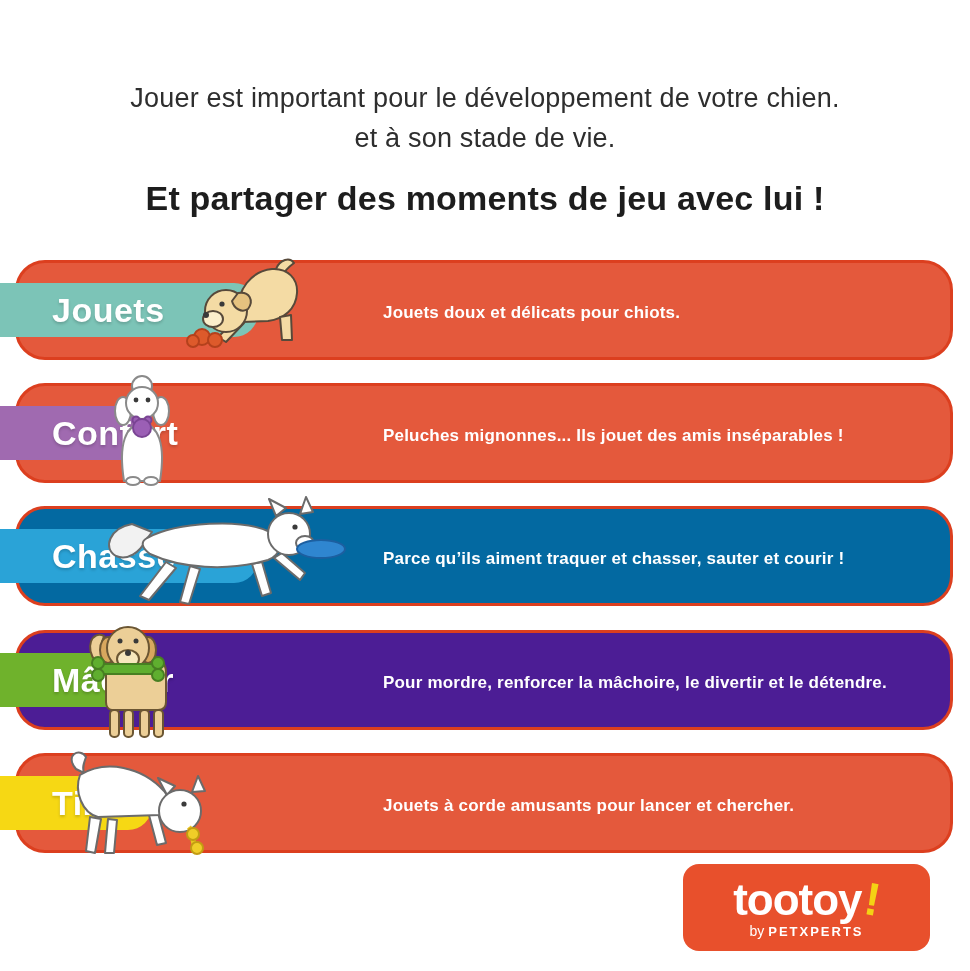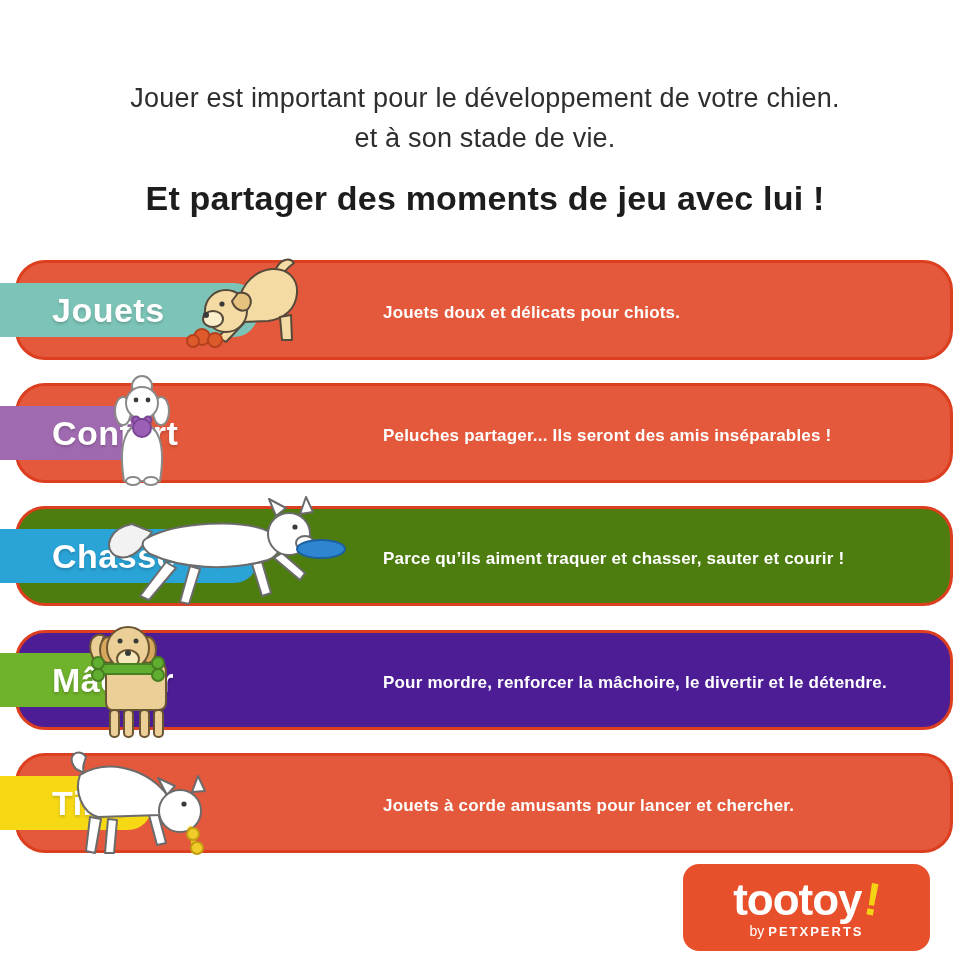--- a/index.html
+++ b/index.html
@@ -76,21 +76,21 @@
       <g stroke="#b4411c" stroke-width="2">
         <circle cx="22" cy="84" r="8" fill="#dd5a2b"></circle>
         <circle cx="35" cy="87" r="7" fill="#dd5a2b"></circle>
         <circle cx="13" cy="88" r="6" fill="#dd5a2b"></circle>
       </g>
     </svg>
   </div>
 
   <div class="row row-2">
     <div class="banner" style="background: rgb(228, 89, 60); border-color: rgb(220, 63, 31);">
-      <div class="desc">Peluches partager... Ils seront des amis inséparables !</div>
+      <div class="desc">Peluches mignonnes... Ils jouet des amis inséparables !</div>
     </div>
     <div class="band" style="background: rgb(160, 106, 176);">
       <span class="cat-label">Confort</span>
     </div>
     <svg class="dog dog-2" viewBox="0 0 72 114">
       <g stroke="#8a8a8a" stroke-width="2" stroke-linejoin="round">
         <circle cx="36" cy="13" r="10" fill="#ffffff"></circle>
         <ellipse cx="17" cy="38" rx="8" ry="14" fill="#ffffff"></ellipse>
         <ellipse cx="55" cy="38" rx="8" ry="14" fill="#ffffff"></ellipse>
         <circle cx="36" cy="30" r="16" fill="#ffffff"></circle>
@@ -102,21 +102,21 @@
       <circle cx="42" cy="27" r="2.4" fill="#3a3a3a"></circle>
       <g stroke="#7a4494" stroke-width="2">
         <circle cx="30" cy="47" r="3.5" fill="#9b5fb5"></circle>
         <circle cx="42" cy="47" r="3.5" fill="#9b5fb5"></circle>
         <circle cx="36" cy="55" r="9" fill="#9b5fb5"></circle>
       </g>
     </svg>
   </div>
 
   <div class="row row-3">
-    <div class="banner" style="background: #4d7c0f; border-color: rgb(220, 63, 31);">
+    <div class="banner" style="background: #0369a1; border-color: rgb(220, 63, 31);">
       <div class="desc">Parce qu’ils aiment traquer et chasser, sauter et courir !</div>
     </div>
     <div class="band" style="background: rgb(42, 163, 215);">
       <span class="cat-label">Chasse</span>
     </div>
     <svg class="dog dog-3" viewBox="0 0 258 120">
       <g stroke="#6b6b6b" stroke-width="2" stroke-linejoin="round">
         <path d="M40 28 C18 32 10 52 24 60 C36 65 48 56 54 44 L60 36 Z" fill="#f2f2f2"></path>
         <path d="M74 66 L48 100 L57 104 L84 72 Z" fill="#ffffff"></path>
         <path d="M98 70 L88 106 L97 108 L108 73 Z" fill="#ffffff"></path>

